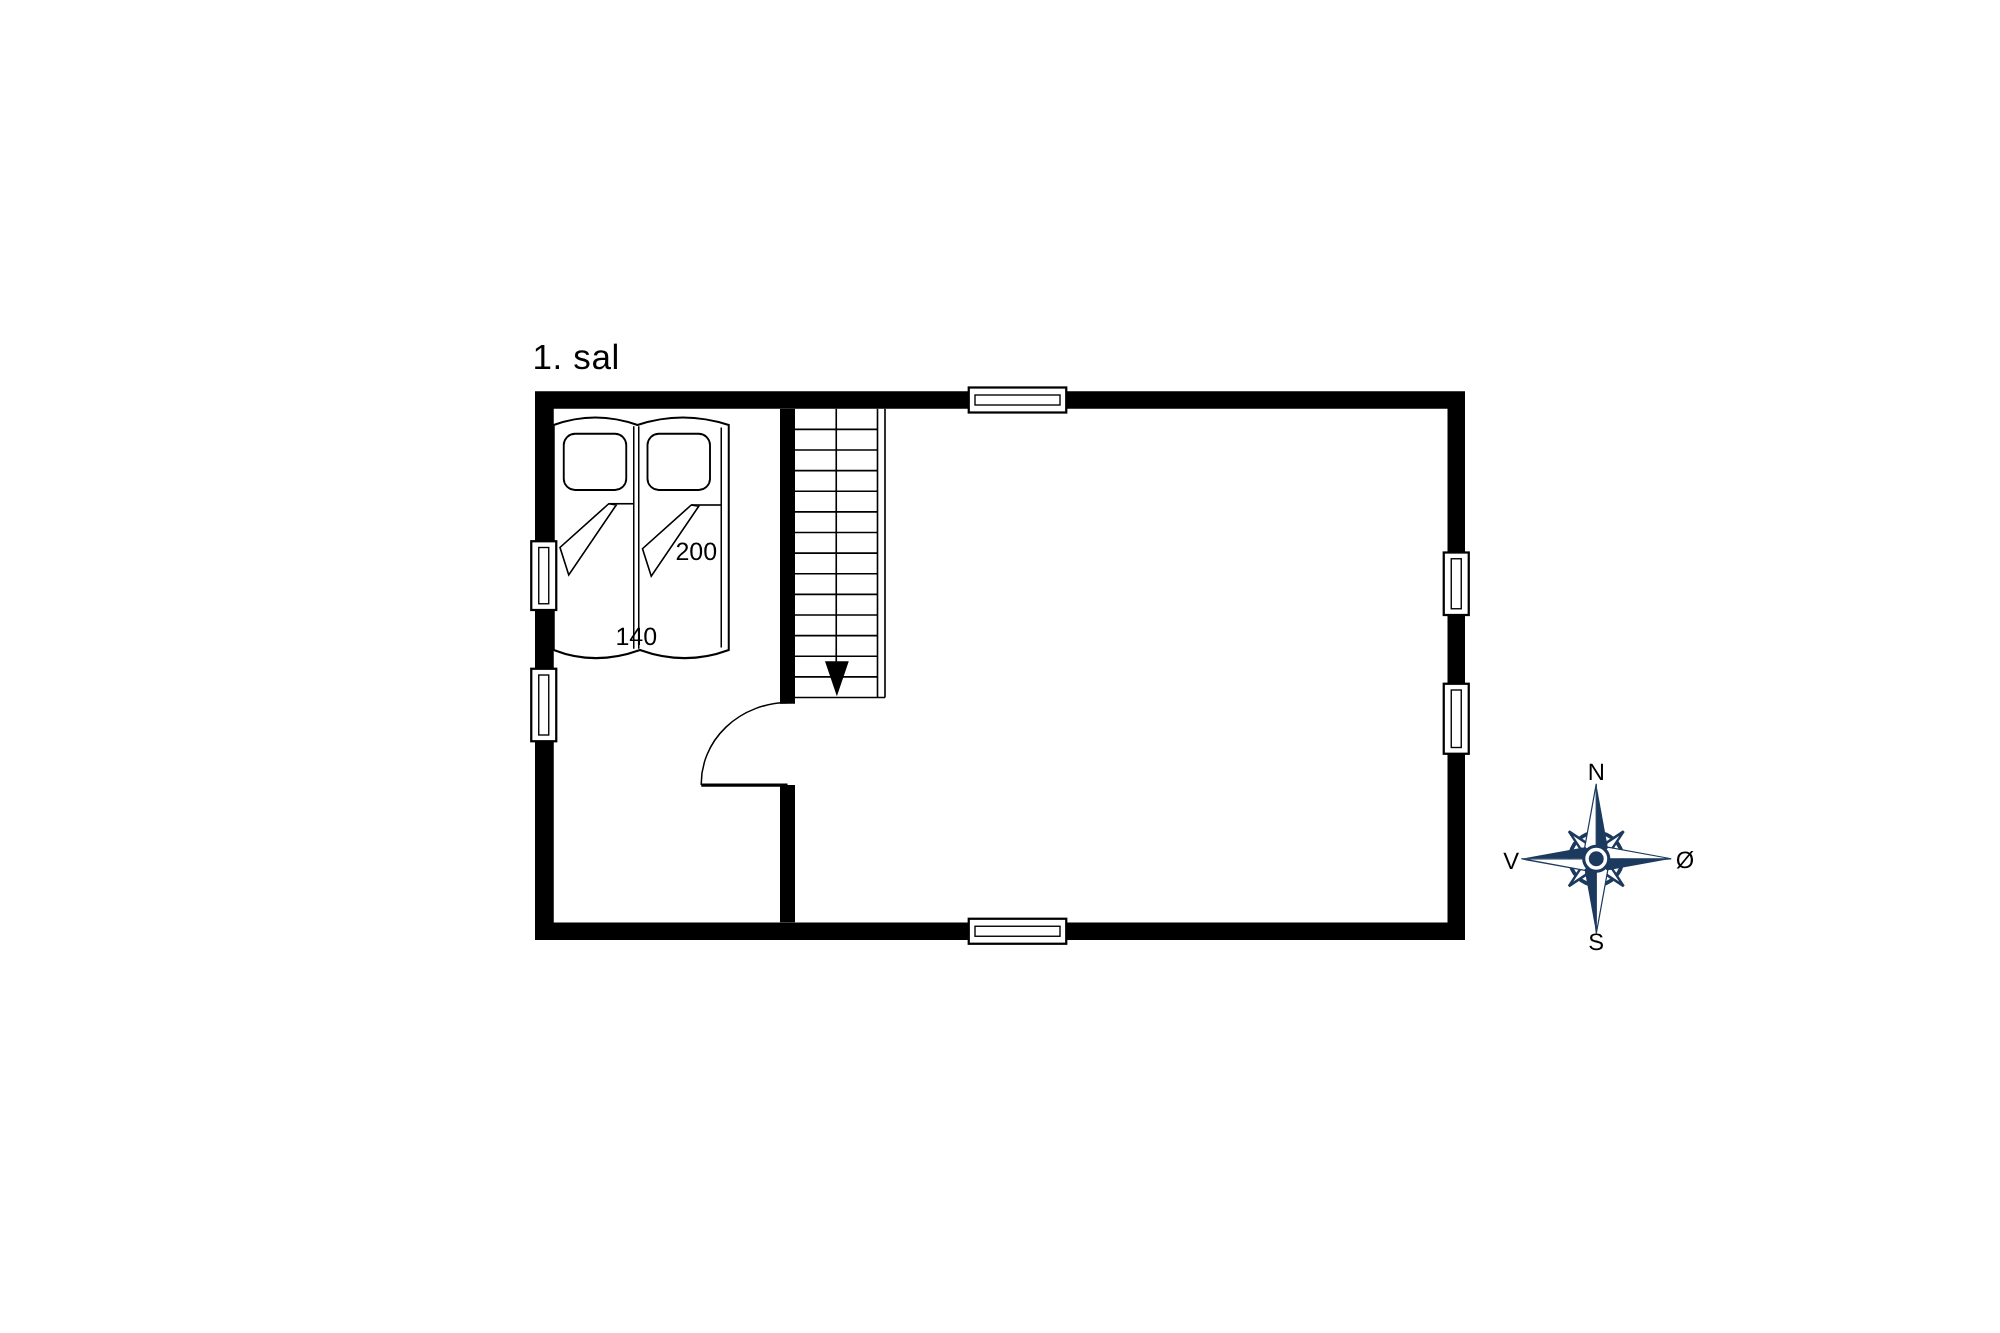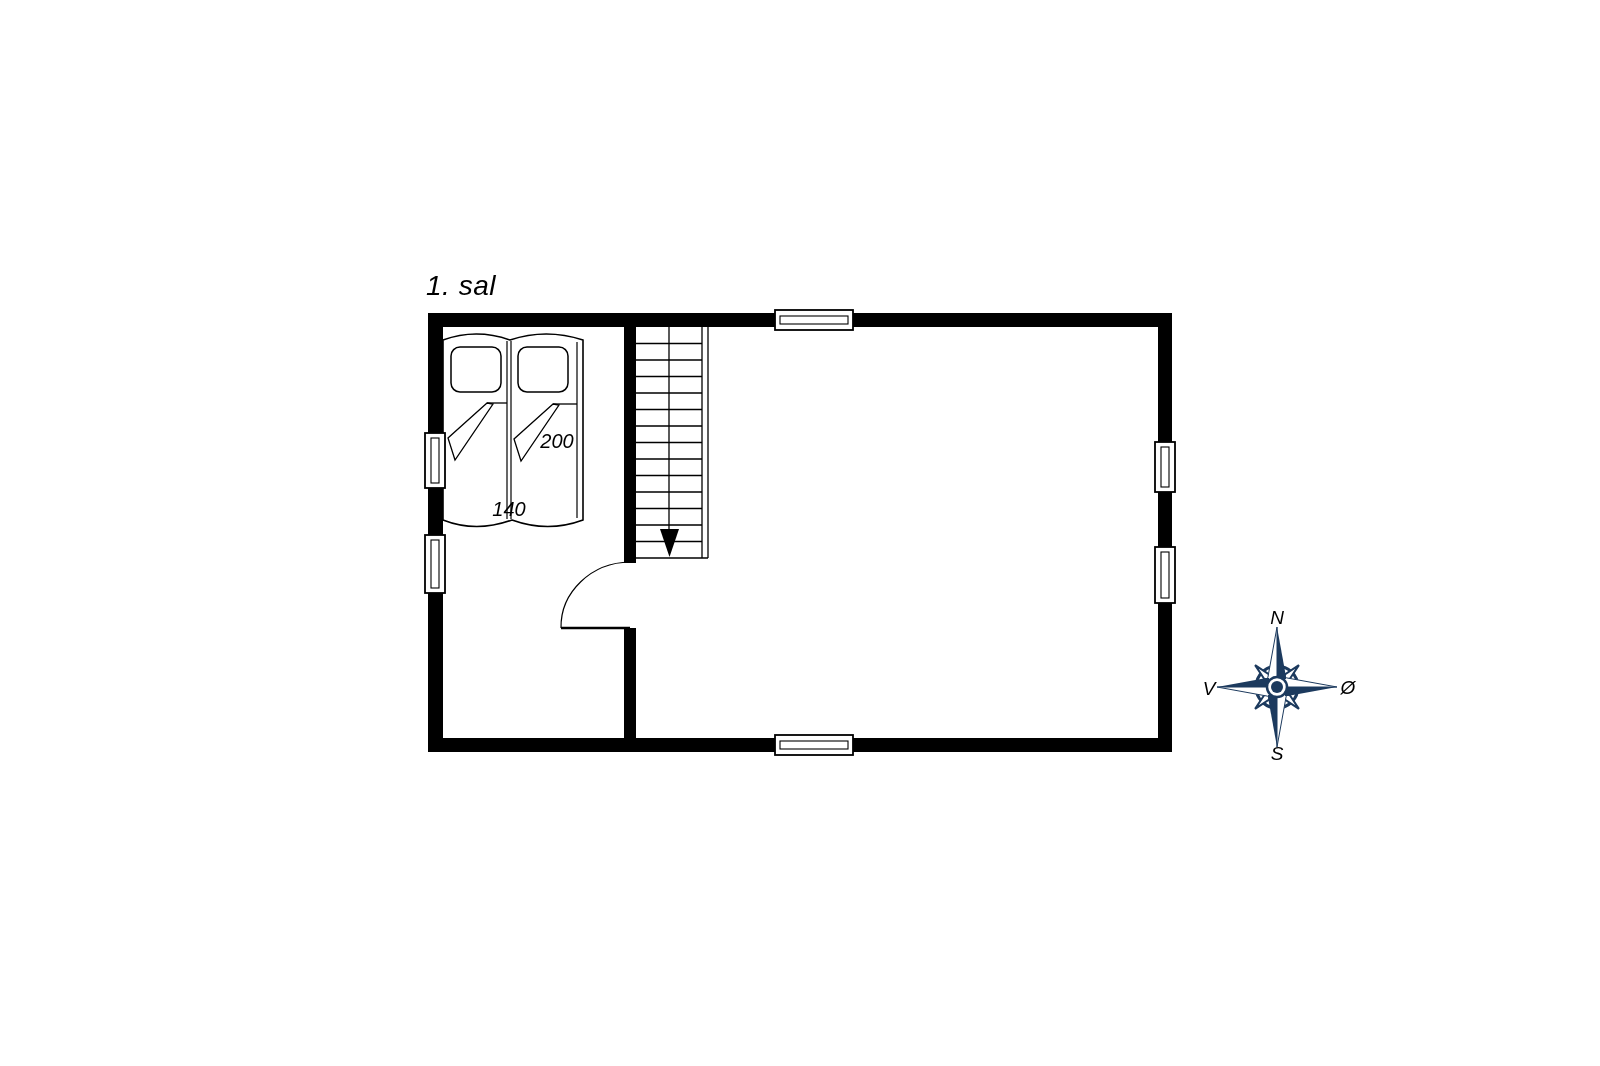--- a/index.html
+++ b/index.html
@@ -7,21 +7,20 @@
     padding: 0;
     background: #ffffff;
     font-family: "Liberation Sans", sans-serif;
   }
   .canvas {
     position: relative;
     width: 1600px;
     height: 941px;
     background: #ffffff;
     overflow: hidden;
-    font-style: italic;
   }
   .plan-title {
     position: absolute;
     left: 426px;
     top: 272px;
     font-size: 28px;
     line-height: 1;
     color: #000000;
     letter-spacing: 0.5px;
   }

